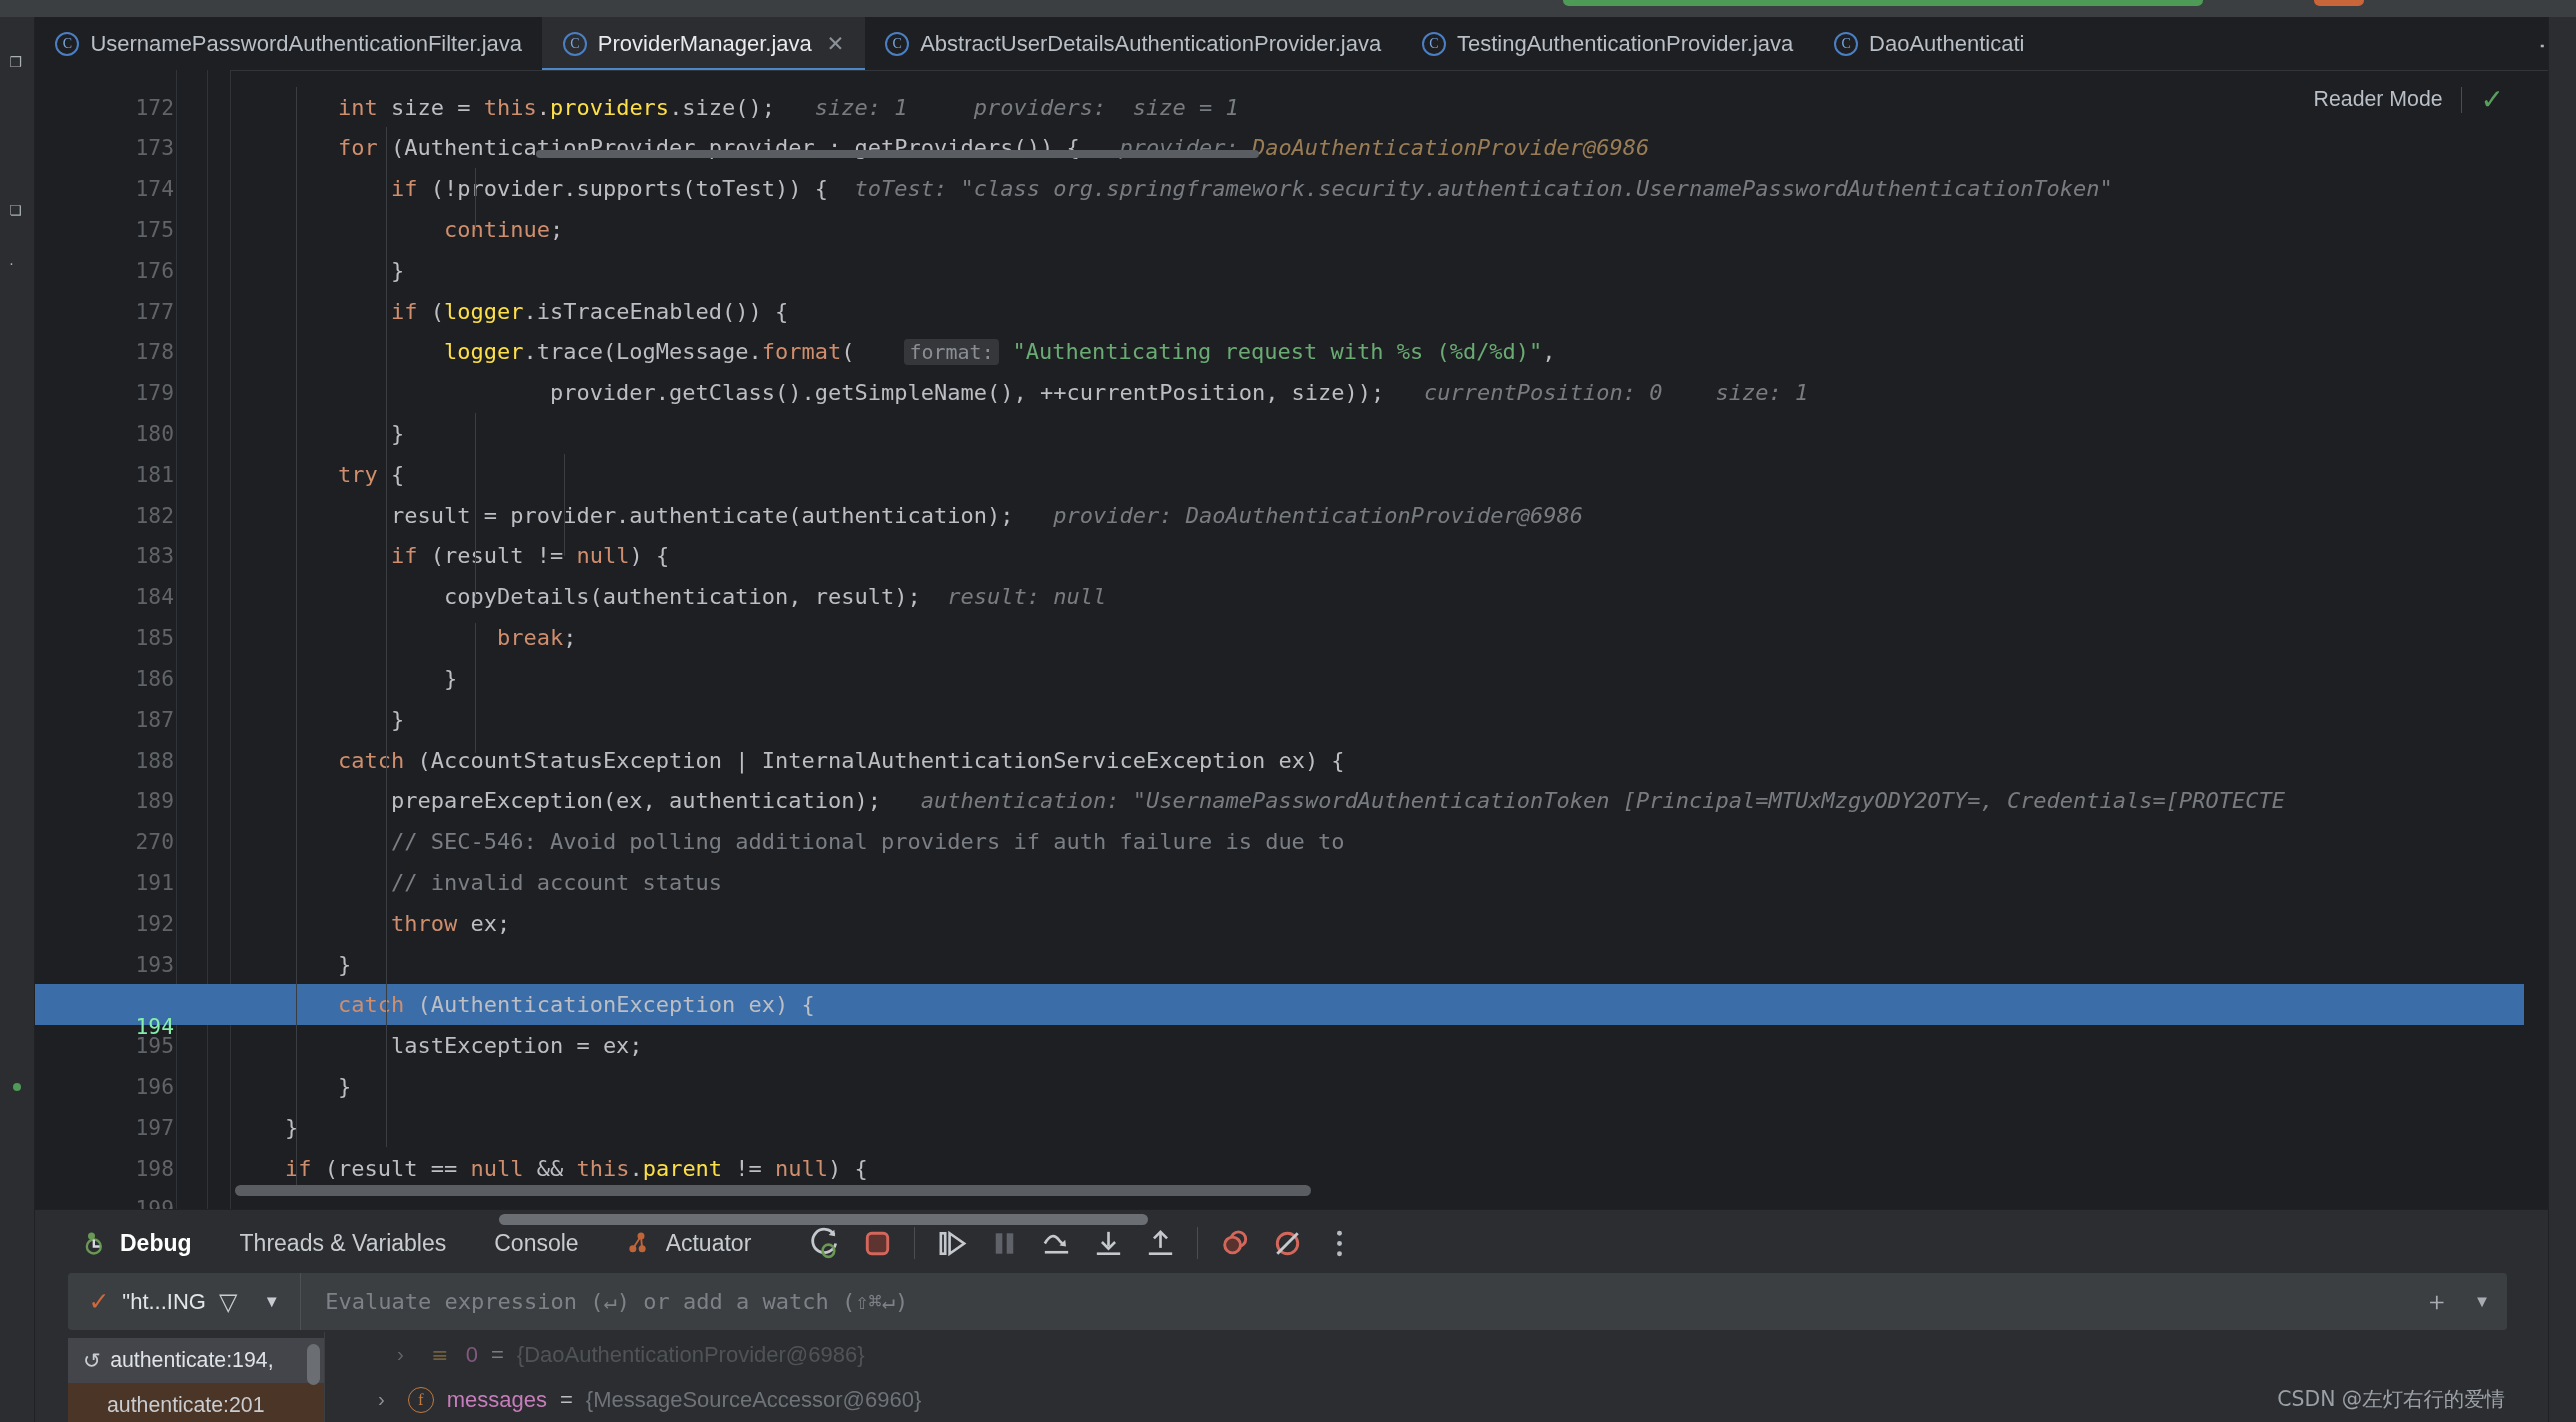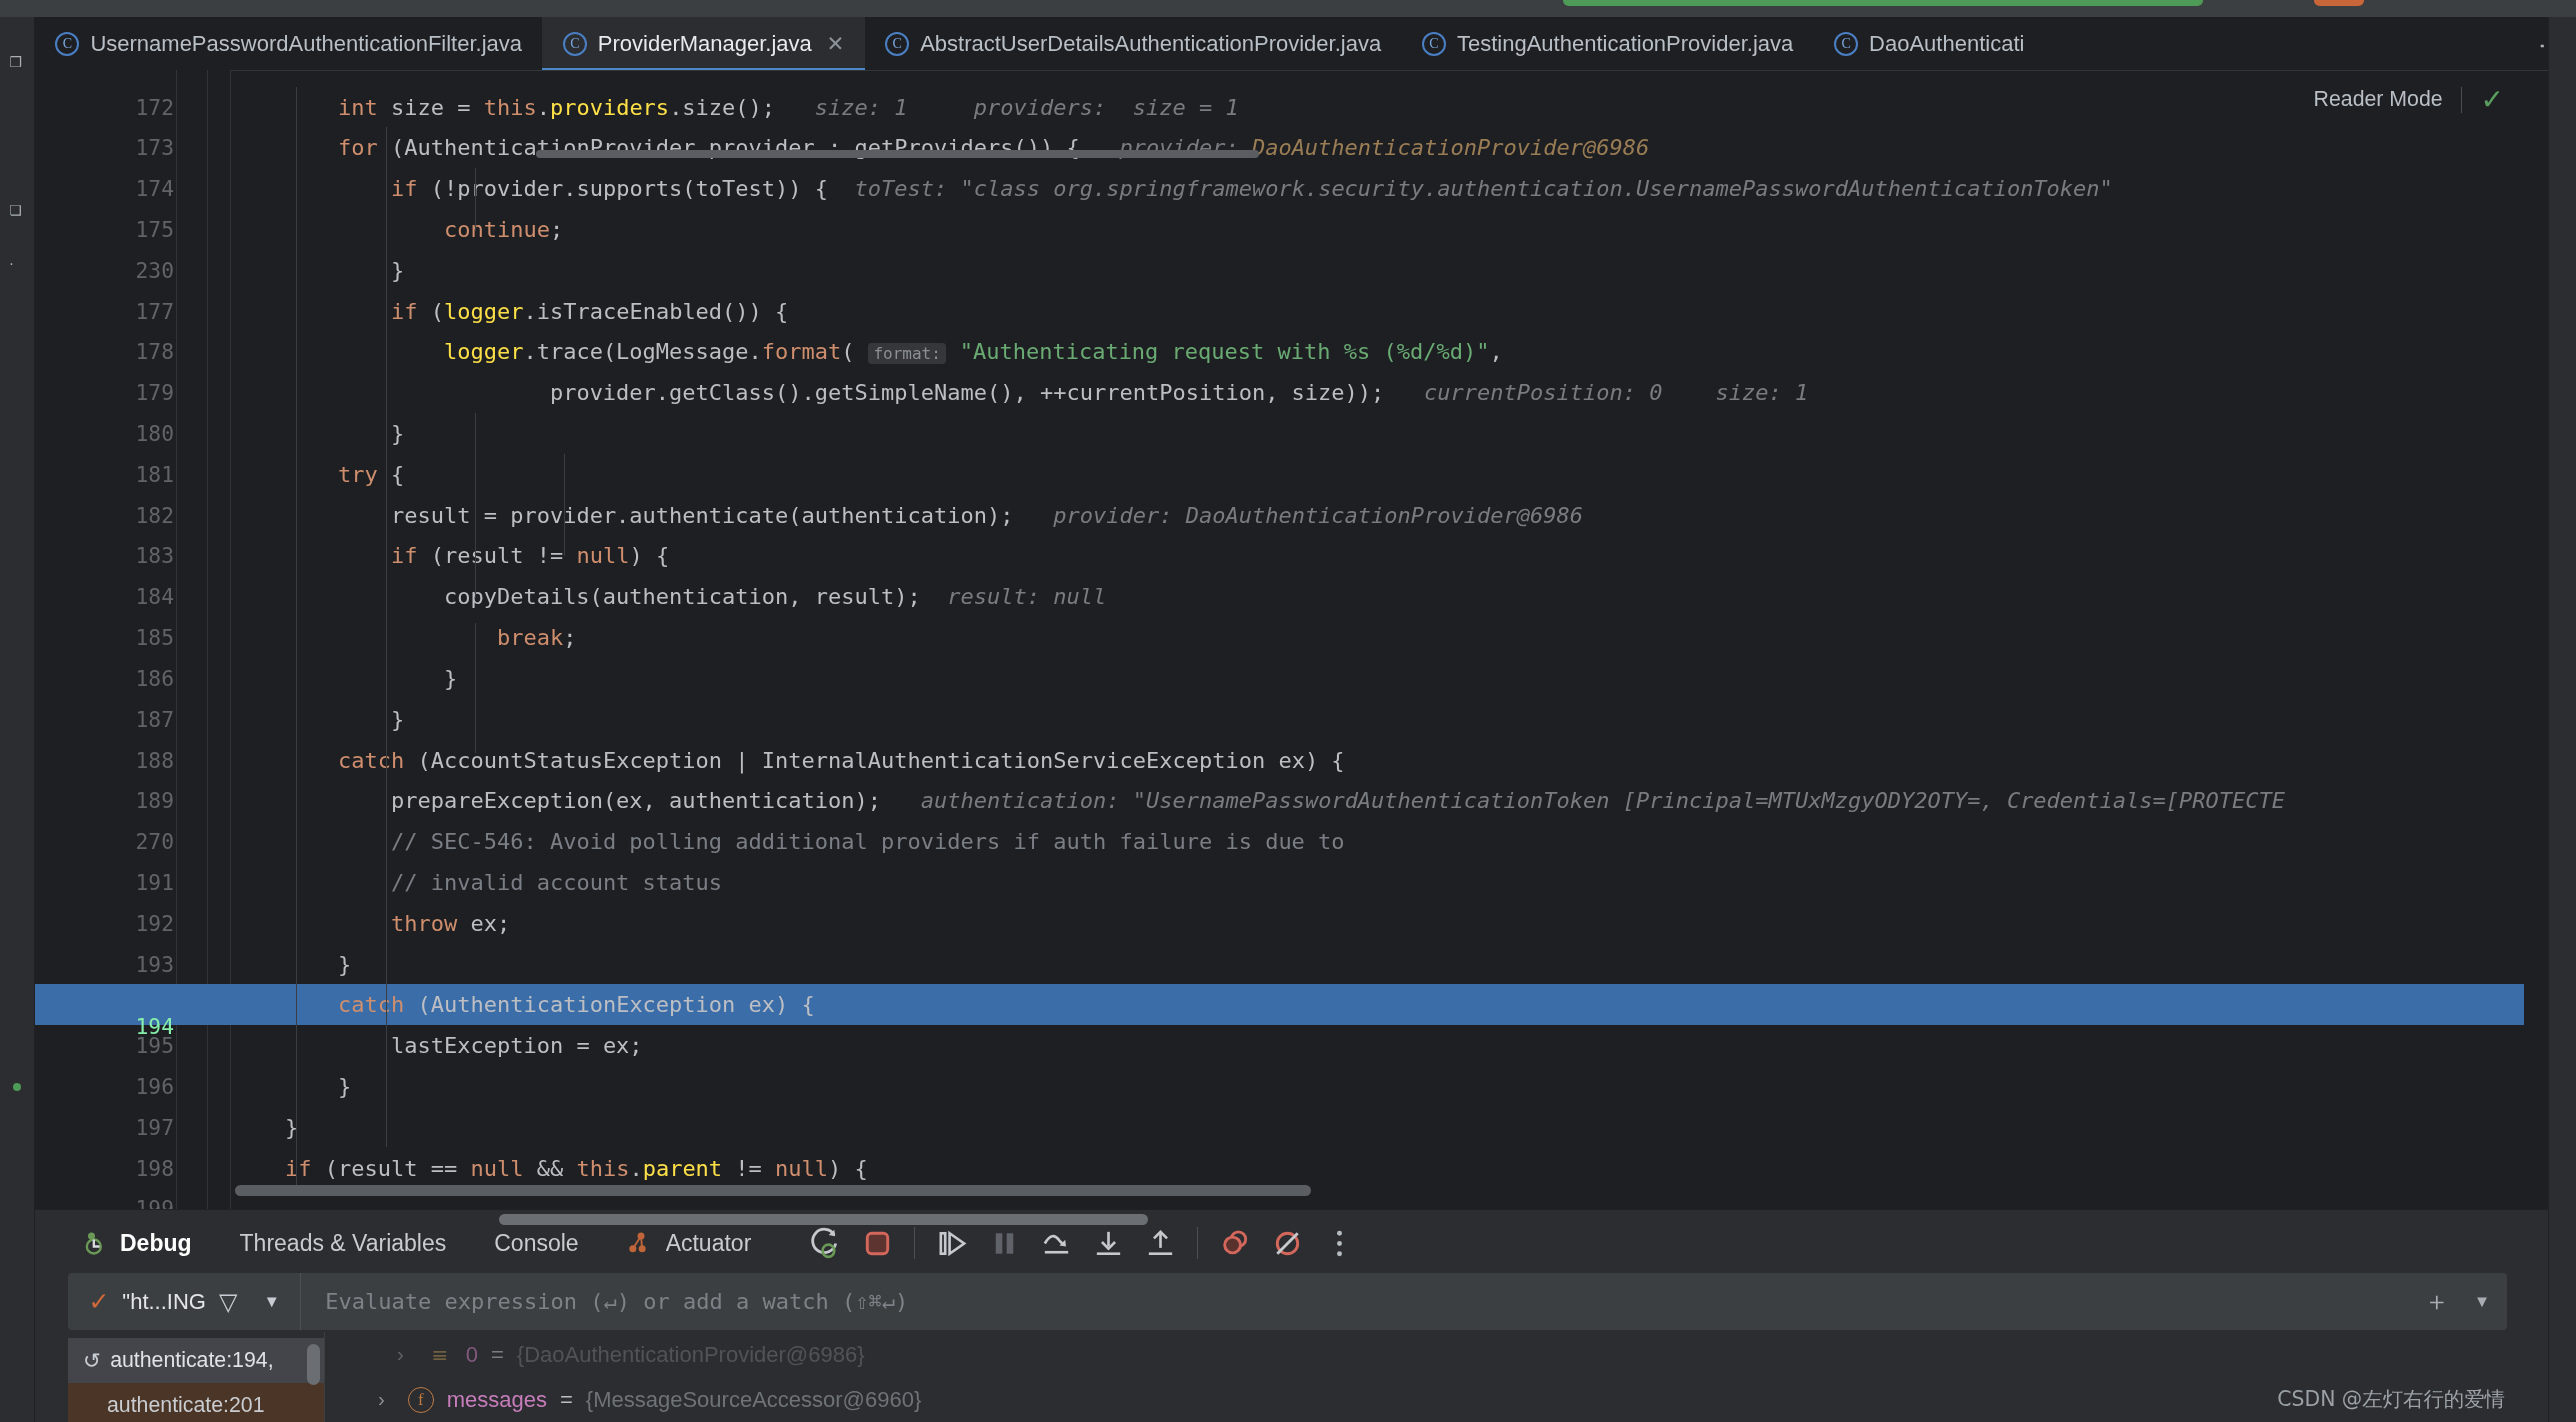--- a/index.html
+++ b/index.html
@@ -95,21 +95,21 @@
 
   .k{ color:#cf8e6d; }            
   .f{ color:#bcbec4; }            
   .fld{ color:#fde047; }          
   .str{ color:#6aab73; }          
   .cm{ color:#7a7e85; }
   .hint{ color:#787c81; font-style:italic; }
   .hintv{ color:#9a7d55; font-style:italic; }
   .chip{
     background:#35373b; color:#8b8f95; border-radius:3.7px;
-    padding:0.9px 5.6px; font-style:normal; font-size:16px;
+    padding:0.9px 5.6px; font-style:normal; font-size:20px;margin-left:36px;
   }
 
   .indent-guide{ position:absolute; width:0.9px; background:#3a3d41; }
 
   .reader-mode{
     position:absolute; right:72px; top:13px; height:33px;
     display:flex; align-items:center; gap:18.5px;
     color:#b9bfc6; font-size:21.3px;
   }
   .rm-sep{ width:0.9px; height:26px; background:#4a4d51; }
@@ -276,21 +276,21 @@
         </div>
         <div class="line" style="top: 98px;">
           <div class="ln">174</div>
           <div class="code">&nbsp;&nbsp;&nbsp;&nbsp;&nbsp;&nbsp;&nbsp;&nbsp;&nbsp;&nbsp;&nbsp;&nbsp;<span class="k">if </span><span class="f">(!provider.supports(toTest)) {</span><span class="hint">  toTest: </span><span class="hint">"class org.springframework.security.authentication.UsernamePasswordAuthenticationToken"</span></div>
         </div>
         <div class="line" style="top: 139px;">
           <div class="ln">175</div>
           <div class="code">&nbsp;&nbsp;&nbsp;&nbsp;&nbsp;&nbsp;&nbsp;&nbsp;&nbsp;&nbsp;&nbsp;&nbsp;&nbsp;&nbsp;&nbsp;&nbsp;<span class="k">continue</span><span class="f">;</span></div>
         </div>
         <div class="line" style="top: 180px;">
-          <div class="ln">230</div>
+          <div class="ln">176</div>
           <div class="code">&nbsp;&nbsp;&nbsp;&nbsp;&nbsp;&nbsp;&nbsp;&nbsp;&nbsp;&nbsp;&nbsp;&nbsp;<span class="f">}</span></div>
         </div>
         <div class="line" style="top: 221px;">
           <div class="ln">177</div>
           <div class="code">&nbsp;&nbsp;&nbsp;&nbsp;&nbsp;&nbsp;&nbsp;&nbsp;&nbsp;&nbsp;&nbsp;&nbsp;<span class="k">if </span><span class="f">(</span><span class="fld">logger</span><span class="f">.isTraceEnabled()) {</span></div>
         </div>
         <div class="line" style="top: 261px;">
           <div class="ln">178</div>
           <div class="code">&nbsp;&nbsp;&nbsp;&nbsp;&nbsp;&nbsp;&nbsp;&nbsp;&nbsp;&nbsp;&nbsp;&nbsp;&nbsp;&nbsp;&nbsp;&nbsp;<span class="fld">logger</span><span class="f">.trace(LogMessage.</span><span class="k">format</span><span class="f">( </span><span class="chip">format:</span><span class="f"> </span><span class="str">"Authenticating request with %s (%d/%d)"</span><span class="f">,</span></div>
         </div>

